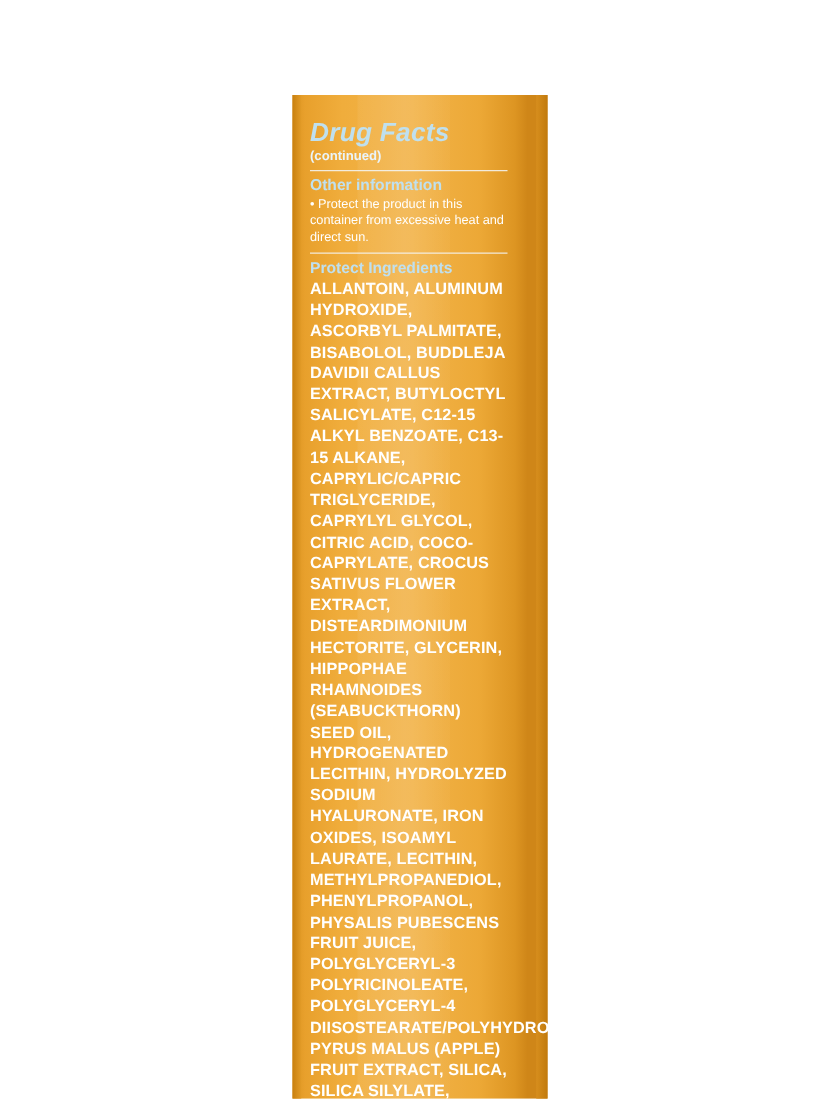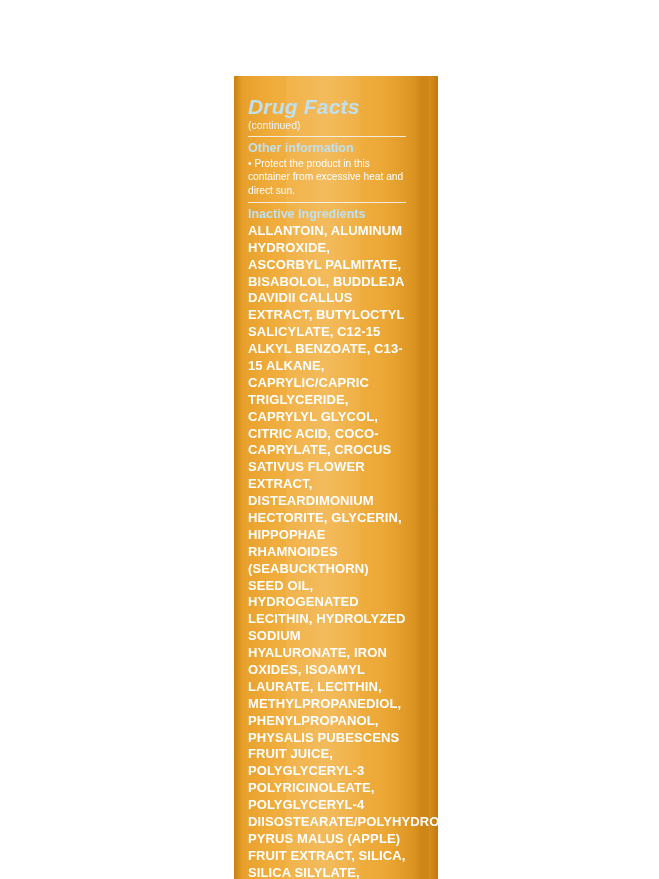--- a/index.html
+++ b/index.html
@@ -65,20 +65,21 @@
     font-weight: bold;
     font-style: italic;
     letter-spacing: 0.2px;
     line-height: 1.05;
   }
   .dfacts-cont {
     color: #eaf4fa;
     font-size: 10.5px;
     line-height: 1.15;
     margin-top: 1px;
+    font-weight: bold;
   }
 
   .rule {
     height: 1px;
     background: #f3f7f9;
     opacity: .85;
     margin: 5px 0 4px 0;
   }
   .rule.thin { height: 1px; }
 
@@ -128,17 +129,17 @@
     <div class="dfacts-title">Drug Facts</div>
     <div class="dfacts-cont">(continued)</div>
 
     <div class="rule"></div>
 
     <div class="sec-head">Other information</div>
     <div class="bullet-line">• Protect the product in this container from excessive heat and direct sun.</div>
 
     <div class="rule thin"></div>
 
-    <div class="sec-head">Inactive Ingredients</div>
+    <div class="sec-head">Protect Ingredients</div>
     <div id="ingredients-text">ALLANTOIN, ALUMINUM HYDROXIDE, ASCORBYL PALMITATE, BISABOLOL, BUDDLEJA DAVIDII CALLUS EXTRACT, BUTYLOCTYL SALICYLATE, C12-15 ALKYL BENZOATE, C13-15 ALKANE, CAPRYLIC/CAPRIC TRIGLYCERIDE, CAPRYLYL GLYCOL, CITRIC ACID, COCO-CAPRYLATE, CROCUS SATIVUS FLOWER EXTRACT, DISTEARDIMONIUM HECTORITE, GLYCERIN, HIPPOPHAE RHAMNOIDES (SEABUCKTHORN) SEED OIL, HYDROGENATED LECITHIN, HYDROLYZED SODIUM HYALURONATE, IRON OXIDES, ISOAMYL LAURATE, LECITHIN, METHYLPROPANEDIOL, PHENYLPROPANOL, PHYSALIS PUBESCENS FRUIT JUICE, POLYGLYCERYL-3 POLYRICINOLEATE, POLYGLYCERYL-4 DIISOSTEARATE/POLYHYDROXYSTEARATE/SEBACATE, PYRUS MALUS (APPLE) FRUIT EXTRACT, SILICA, SILICA SILYLATE, SODIUM CHLORIDE, SODIUM HYALURONATE, TITANIUM DIOXIDE (CI 77891), TOCOPHEROL, WATER/AQUA, WITHANIA SOMNIFERA ROOT EXTRACT, XANTHAN GUM</div>
 
   </div>
 </div>
 
 </body></html>

